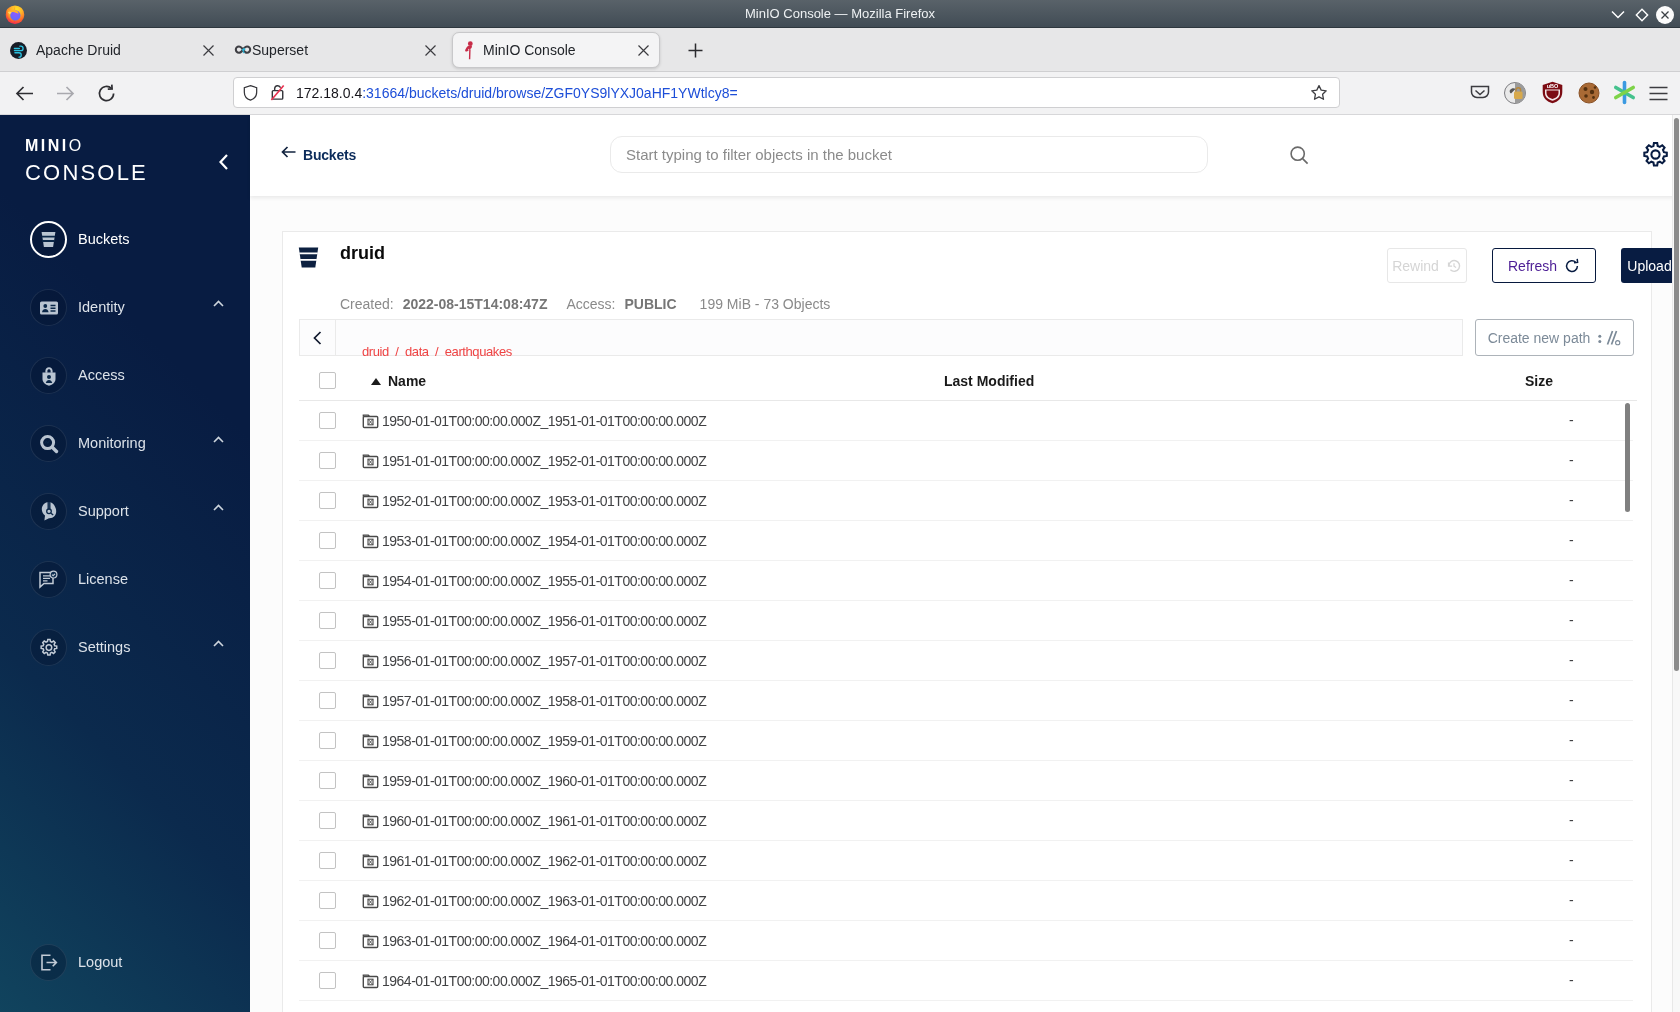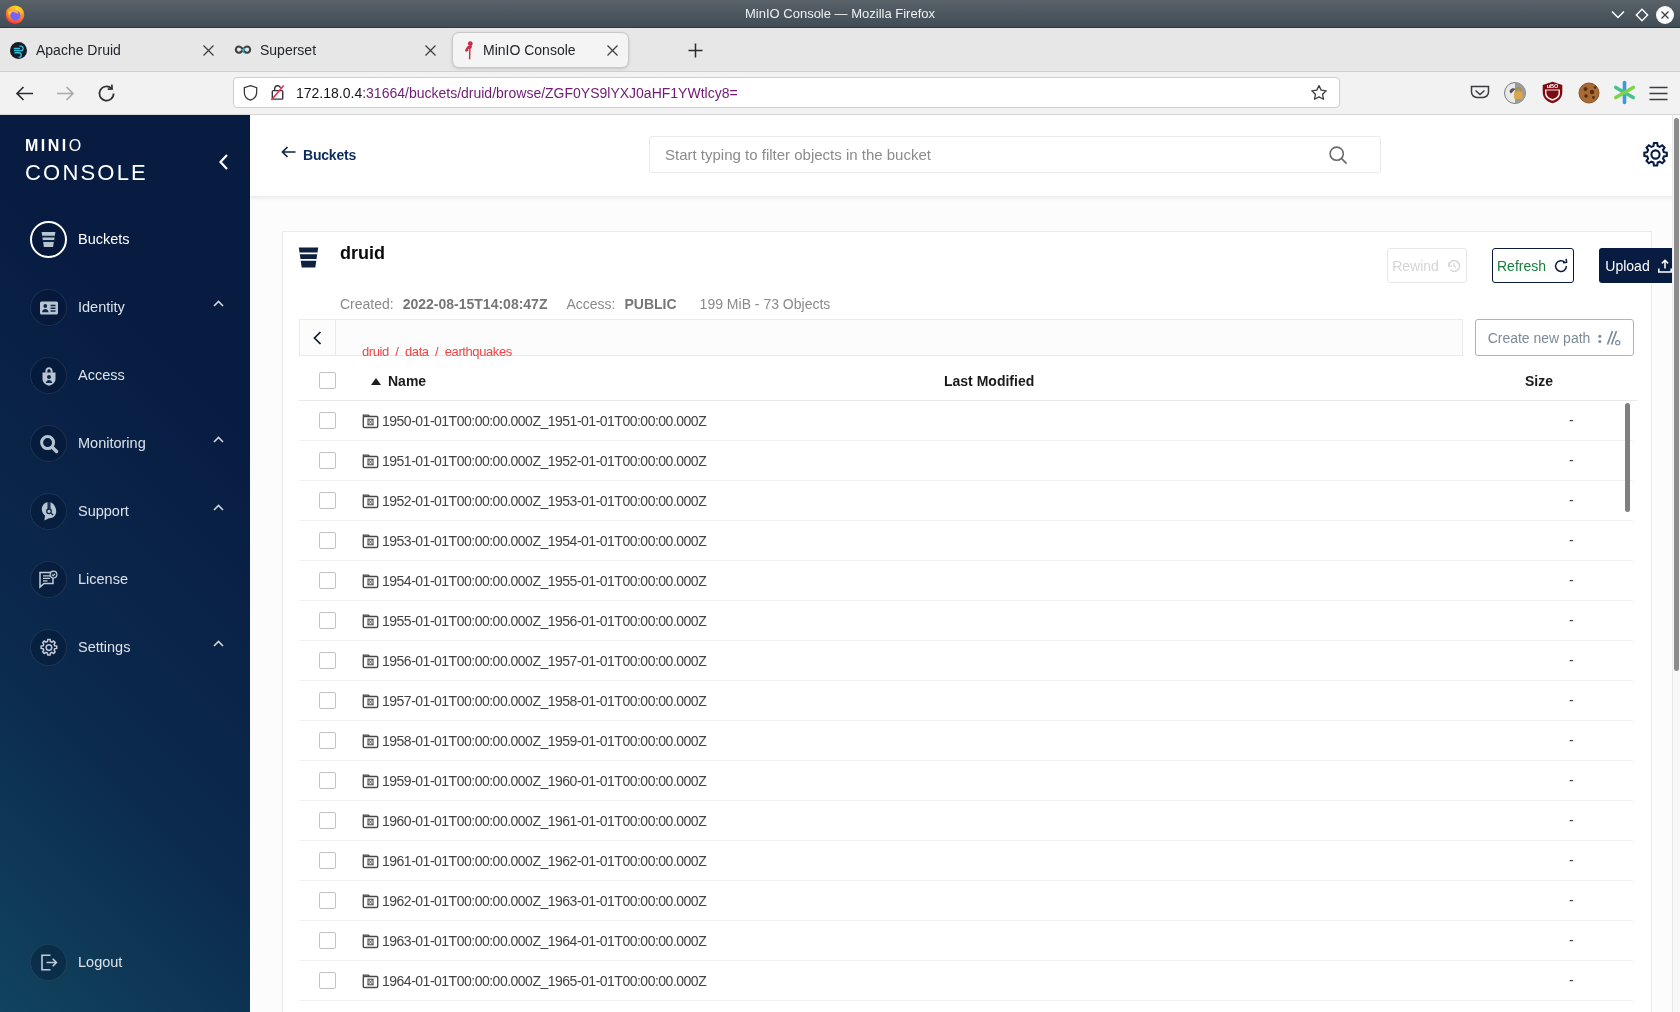--- a/index.html
+++ b/index.html
@@ -18,21 +18,21 @@
   font-size:14px; color:#22252a; }
 .tab .close { margin-left:auto; }
 .tab.active { background:#f4f4f5; border:1px solid #c8c8ca; border-radius:7px;
   box-shadow:0 1px 3px rgba(0,0,0,.15); }
 
 .navbar { position:absolute; left:0; top:72px; width:1680px; height:43px; background:#f2f2f3;
   border-bottom:1px solid #d9d9db; }
 .urlbar { position:absolute; left:233px; top:5px; width:1107px; height:31px; background:#fff;
   border:1px solid #cfcfd1; border-radius:4px; display:flex; align-items:center; }
 .urltext { font-size:14px; color:#15141a; margin-left:9px; white-space:nowrap; }
-.urltext .dim { color:#701a75; }
+.urltext .dim { color:#1d4ed8; }
 
 
 .app { position:absolute; left:0; top:115px; width:1680px; height:897px; background:#fff; }
 
 .sidebar { position:absolute; left:0; top:0; width:250px; height:897px;
   background:linear-gradient(225deg, #081c42 28%, #0b2a4d 68%, #124a62 108%); color:#dde4ea; }
 .logo { position:absolute; left:25px; top:25px; }
 .logo .mini { font-size:16px; font-weight:bold; letter-spacing:2.5px; color:#fff; line-height:12px; }
 .logo .console { font-size:22px; letter-spacing:2.2px; color:#fff; margin-top:8px; }
 
@@ -43,36 +43,36 @@
 .mitem.active .circ { border:2px solid #fff; }
 .mitem .lbl { position:absolute; left:78px; top:10px; font-size:14.5px; color:#dce2e9; }
 .mitem .chev { position:absolute; left:213px; top:11px; }
 
 
 .main { position:absolute; left:250px; top:0; width:1430px; height:897px; background:#fcfcfc; }
 .pagehead { position:absolute; left:0; top:0; width:1430px; height:81px; background:#fff;
   box-shadow:0 2px 4px rgba(0,0,0,.08); z-index:2; }
 .backlink { position:absolute; left:53px; top:32px; font-size:14px; font-weight:bold;
   letter-spacing:-0.2px; color:#0c2c5b; }
-.searchbox { position:absolute; left:360px; top:21px; width:732px; height:37px; background:#fff;
-  border:1px solid #eaeaea; border-radius:3px;margin-left:39px; }
+.searchbox { position:absolute; left:360px; top:21px; width:598px; height:37px; background:#fff;
+  border:1px solid #eaeaea; border-radius:12px; }
 .searchbox .ph { position:absolute; left:15px; top:9px; font-size:15px; color:#8b8b8b; }
 
 .card { position:absolute; left:32px; top:116px; width:1370px; height:790px; background:#fff;
   border:1px solid #eaeaea; }
 
 .bucketicon { position:absolute; left:14px; top:15px; }
 .btitle { position:absolute; left:57px; top:11px; font-size:18px; font-weight:bold; color:#0a0a0a; }
 .bmeta { position:absolute; left:57px; top:40px; font-size:14px; color:#8a8a8a; display:flex;margin-top:24px; }
 .bmeta b { color:#767676; }
 .btns { position:absolute; left:1089px; top:16px; display:flex; gap:10px; }
 .btn { height:35px; border-radius:3px; font-size:14px; display:flex; align-items:center;
   justify-content:center; gap:7px;margin-left:15px; }
 .btn.rewind { width:80px; border:1px solid #e7e7e7; color:#d5d5d5; background:#fff; }
-.btn.refresh { width:82px; border:1px solid #07193e; color:#15803d; background:#fff; }
+.btn.refresh { width:104px; border:1px solid #07193e; color:#4c1d95; background:#fff; }
 .btn.upload { width:80px; background:#081c42; color:#fff; }
 
 .crumbrow { position:absolute; left:16px; top:87px; width:1338px; height:37px; }
 .crumbbox { position:absolute; left:0; top:0; width:1164px; height:37px; border:1px solid #eaeaea;
   background:#fcfcfd; }
 .crumbbox .back { position:absolute; left:0; top:0; width:36px; height:35px; border-right:1px solid #eaeaea;
   display:flex; align-items:center; justify-content:center; }
 .crumbtext { position:absolute; left:62px; top:24px; font-size:13px; letter-spacing:-0.4px; color:#ef4444; }
 .newpath { position:absolute; left:1176px; top:0; width:159px; height:37px; border:1px solid #adb3b9;
   border-radius:3px; background:#fff; color:#7c8a98; font-size:14px;
@@ -152,28 +152,28 @@
     </span>
   </div>
   <div class="tab" style="left:226px; width:218px;">
     <span style="margin-left:8px; display:flex;">
     <svg width="18" height="12" viewBox="0 0 23 15">
           <path d="M6.3 1.6C3.2 1.6 1 3.9 1 7s2.2 5.4 5.3 5.4c2.1 0 3.7-1.2 5.2-3.1 1.5 1.9 3.1 3.1 5.2 3.1 3.1 0 5.3-2.3 5.3-5.4s-2.2-5.4-5.3-5.4c-2.1 0-3.7 1.2-5.2 3.1C10 2.8 8.4 1.6 6.3 1.6zm0 2.7c1.3 0 2.3.9 3.5 2.7-1.2 1.8-2.2 2.7-3.5 2.7C4.8 9.7 3.7 8.5 3.7 7s1.1-2.7 2.6-2.7zm10.4 0c1.5 0 2.6 1.2 2.6 2.7s-1.1 2.7-2.6 2.7c-1.3 0-2.3-.9-3.5-2.7 1.2-1.8 2.2-2.7 3.5-2.7z" fill="#3f3f44"></path>
           <path d="M9.8 7.3L13 4.5l1.8 2.1-3.2 2.8z" fill="#29b6d8"></path>
           <path d="M11.5 9.4l1.7 1.9" stroke="#29b6d8" stroke-width="1.6"></path>
         </svg>
     </span>
-    <span style="margin-left:8px;">Superset</span>
+    <span style="">Superset</span>
     <span class="close" style="margin-right:7px; display:flex;">
     <svg width="13" height="13" viewBox="0 0 13 13">
           <path d="M1.5 1.5l10 10M11.5 1.5l-10 10" stroke="#3c3c40" stroke-width="1.2"></path>
         </svg>
     </span>
   </div>
-  <div class="tab active" style="left:452px; width:177px;">
+  <div class="tab active" style="left:452px; width:208px;">
     <span style="margin-left:11px; display:flex;">
     <svg width="11" height="19" viewBox="0 0 11 19">
           <circle cx="6.3" cy="2.7" r="2.4" fill="#c72c48"></circle>
           <path d="M7.8 4.4C8.2 5.8 7.7 7 6.6 7.8L3.4 10.2C2 11.3 0.5 10 1.4 8.5L2.7 6.3C3.5 5 5.1 4.5 6.3 4.9Z" fill="#c72c48"></path>
           <path d="M4.1 8.1l1.5 1.2" stroke="#fff" stroke-width="0.8"></path>
           <path d="M5.9 8.2L5.6 18.2" stroke="#c72c48" stroke-width="1.4"></path>
         </svg>
     </span>
     <span style="margin-left:8px;">MinIO Console</span>
     <span class="close" style="margin-right:9px; display:flex;">

